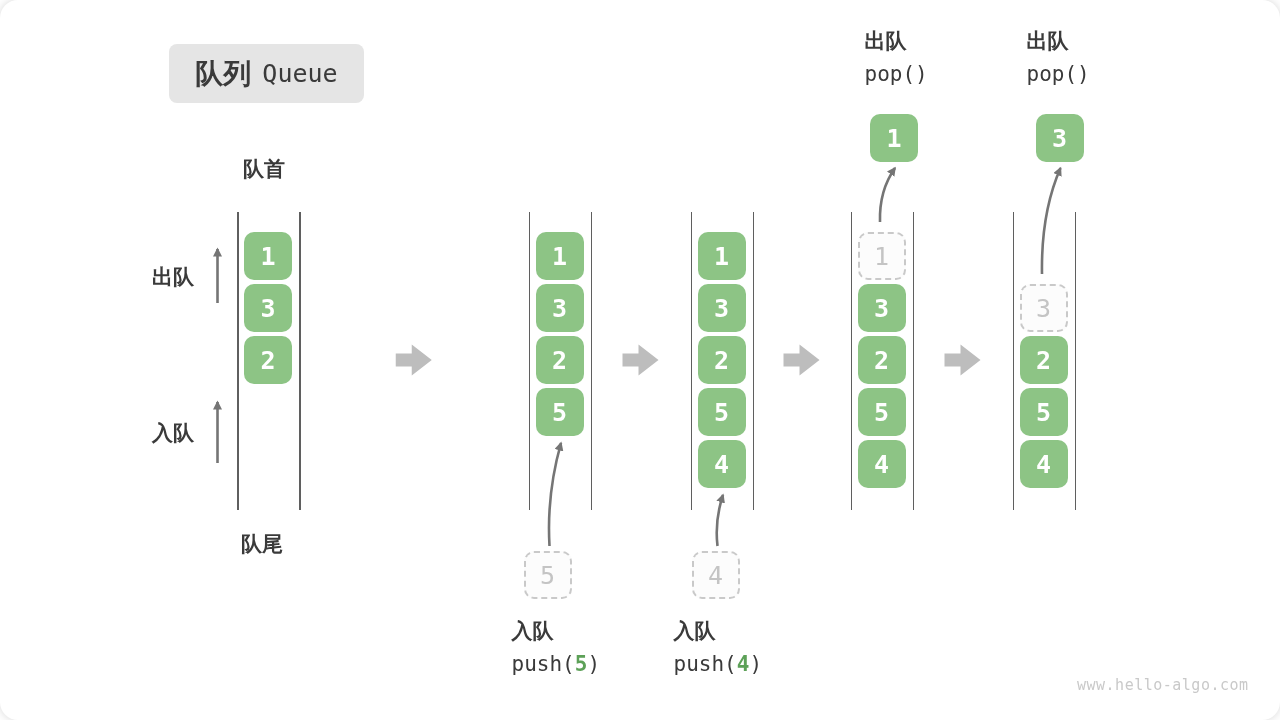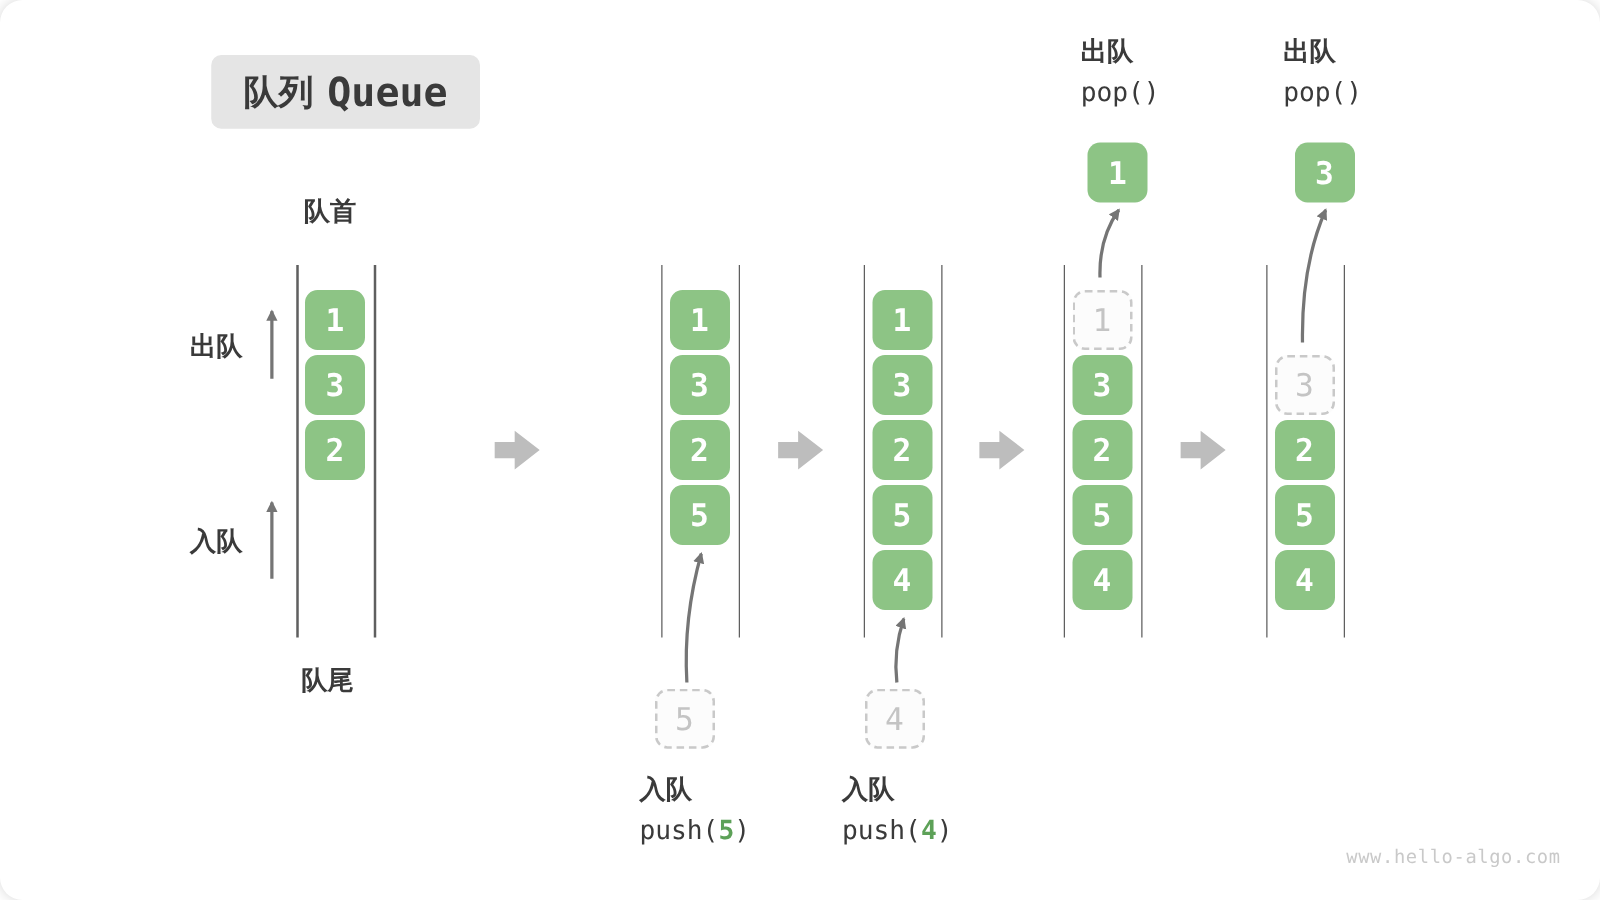--- a/index.html
+++ b/index.html
@@ -6,26 +6,26 @@
   body {
     width: 1280px; height: 720px; position: relative; overflow: hidden;
     font-family: "DejaVu Sans", sans-serif;
   }
   .canvas {
     position: absolute; left: 0; top: 0; width: 1280px; height: 720px;
     background: #ffffff; border-radius: 18px;
     box-shadow: 0 0 10px rgba(0,0,0,0.16);
   }
   .title-badge {
-    position: absolute; left: 169px; top: 44px; width: 215px; height: 59px;
+    position: absolute; left: 169px; top: 44px; width: 195px; height: 59px;
     background: var(--title-bg, #e5e5e5); border-radius: 8px;
     display: flex; align-items: center; justify-content: center; gap: 11px;
   }
   .title-cjk { font-weight: 700; font-size: 28px; color: var(--dark, #3a3a3a); }
-  .title-en  { font-family: "DejaVu Sans Mono", monospace; font-size: 32px; color: var(--dark, #3a3a3a); font-weight: bold; }
+  .title-en  { font-family: "DejaVu Sans Mono", monospace; font-size: 25px; color: var(--dark, #3a3a3a); }
 
   .cjk-label {
     position: absolute; font-weight: 700; font-size: 21px; color: var(--dark, #3a3a3a);
     white-space: nowrap;
   }
 
   .vline { position: absolute; width: 1.6px; background: #5f5f5f; }
 
   .cell {
     position: absolute; width: 48px; height: 48px; border-radius: 10px;

